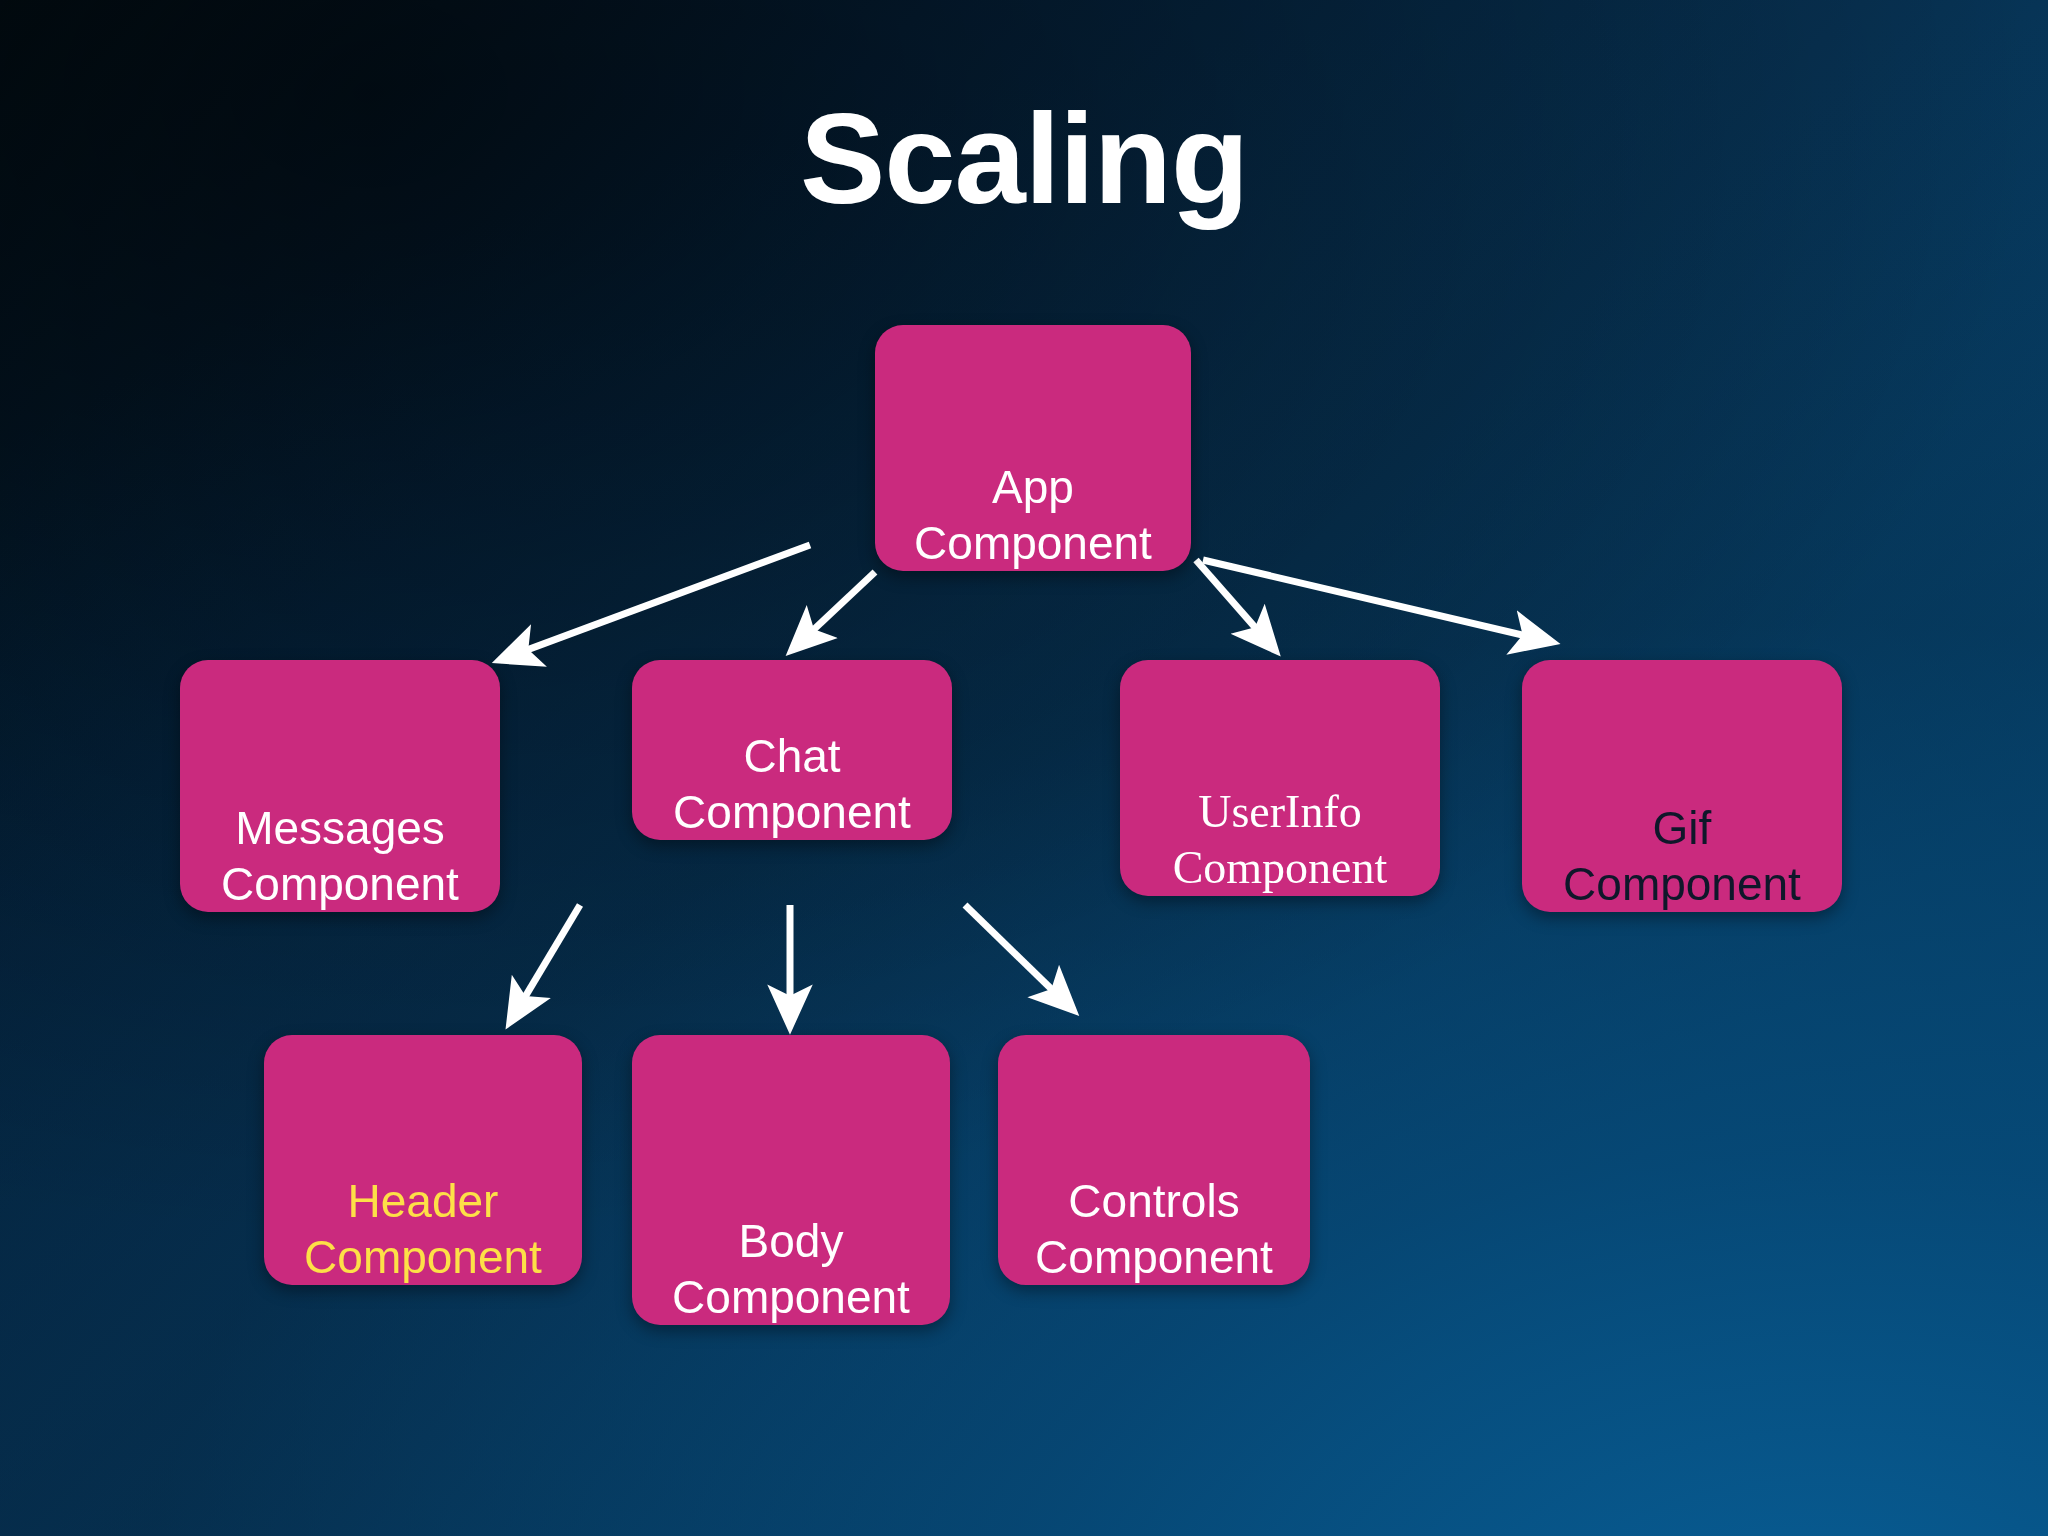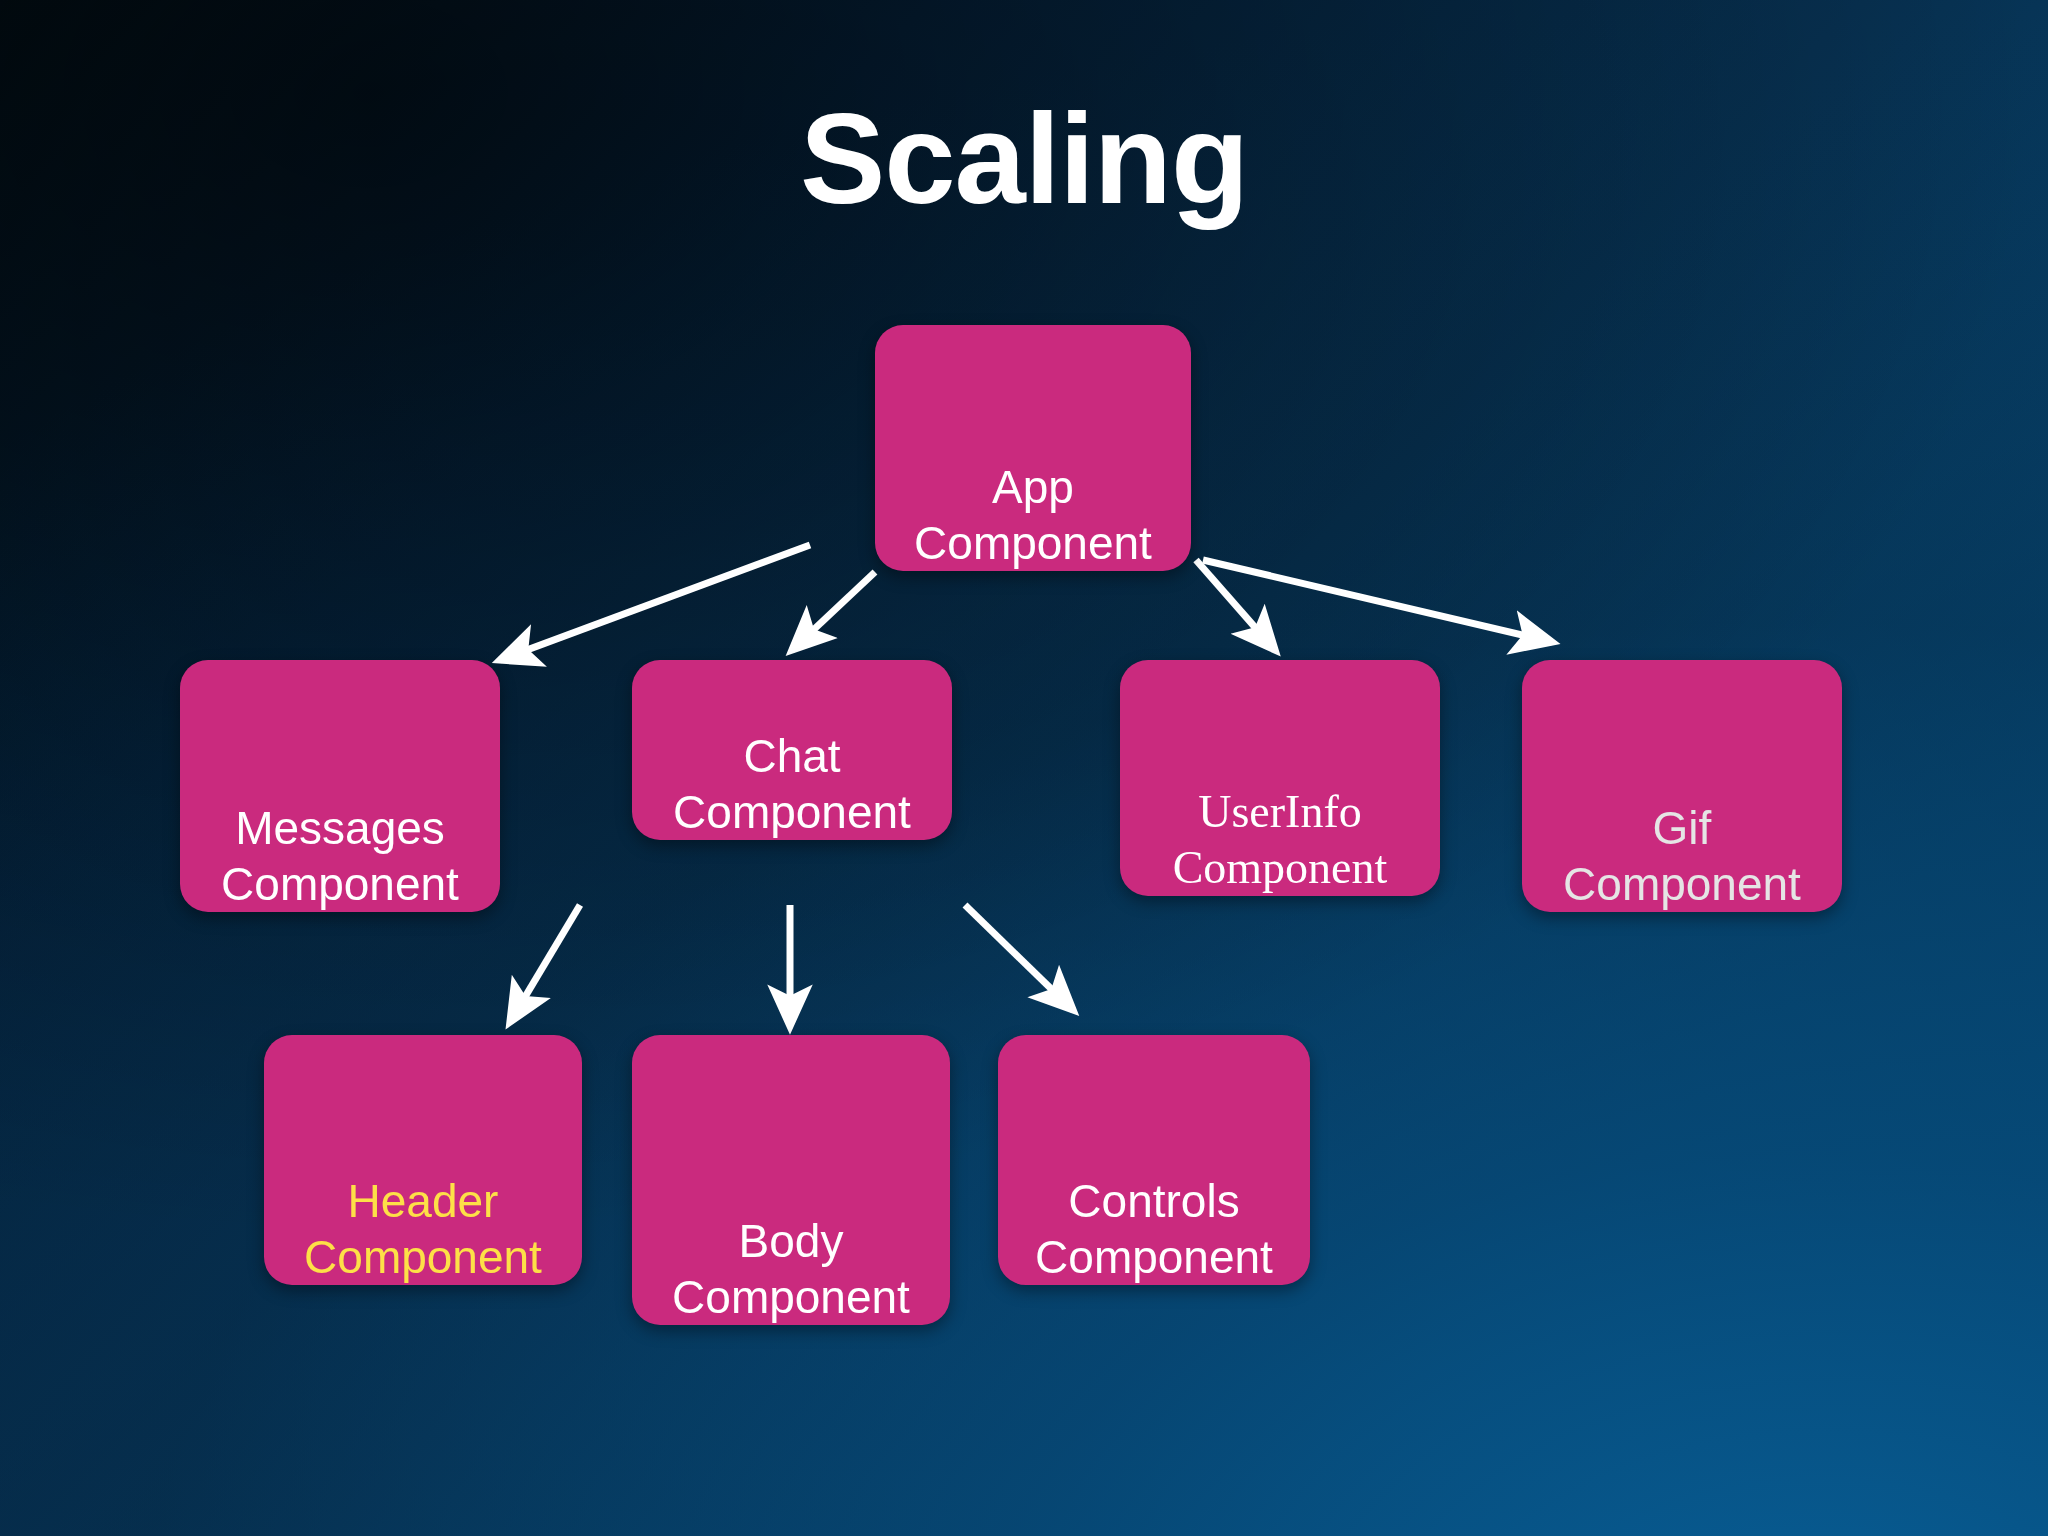--- a/index.html
+++ b/index.html
@@ -102,21 +102,21 @@
       </div>
       <div class="node" style="left: 632px; top: 660px; width: 320px; height: 180px; background: rgb(202, 42, 126);">
         <div class="node-label" style="color: rgb(255, 255, 255);">Chat
 Component</div>
       </div>
       <div class="node" style="left: 1120px; top: 660px; width: 320px; height: 236px; background: rgb(202, 42, 126); font-family: Liberation Serif, serif;">
         <div class="node-label" style="color: rgb(255, 255, 255);">UserInfo
 Component</div>
       </div>
       <div class="node" style="left: 1522px; top: 660px; width: 320px; height: 252px; background: rgb(202, 42, 126);">
-        <div class="node-label" style="color: #e5e5e5;">Gif
+        <div class="node-label" style="color: #0f172a;">Gif
 Component</div>
       </div>
       <div class="node" style="left: 264px; top: 1035px; width: 318px; height: 250px; background: rgb(202, 42, 126);">
         <div class="node-label" style="color: #fde047;">Header
 Component</div>
       </div>
       <div class="node" style="left: 632px; top: 1035px; width: 318px; height: 290px; background: rgb(202, 42, 126);">
         <div class="node-label" style="color: rgb(255, 255, 255);">Body
 Component</div>
       </div>

